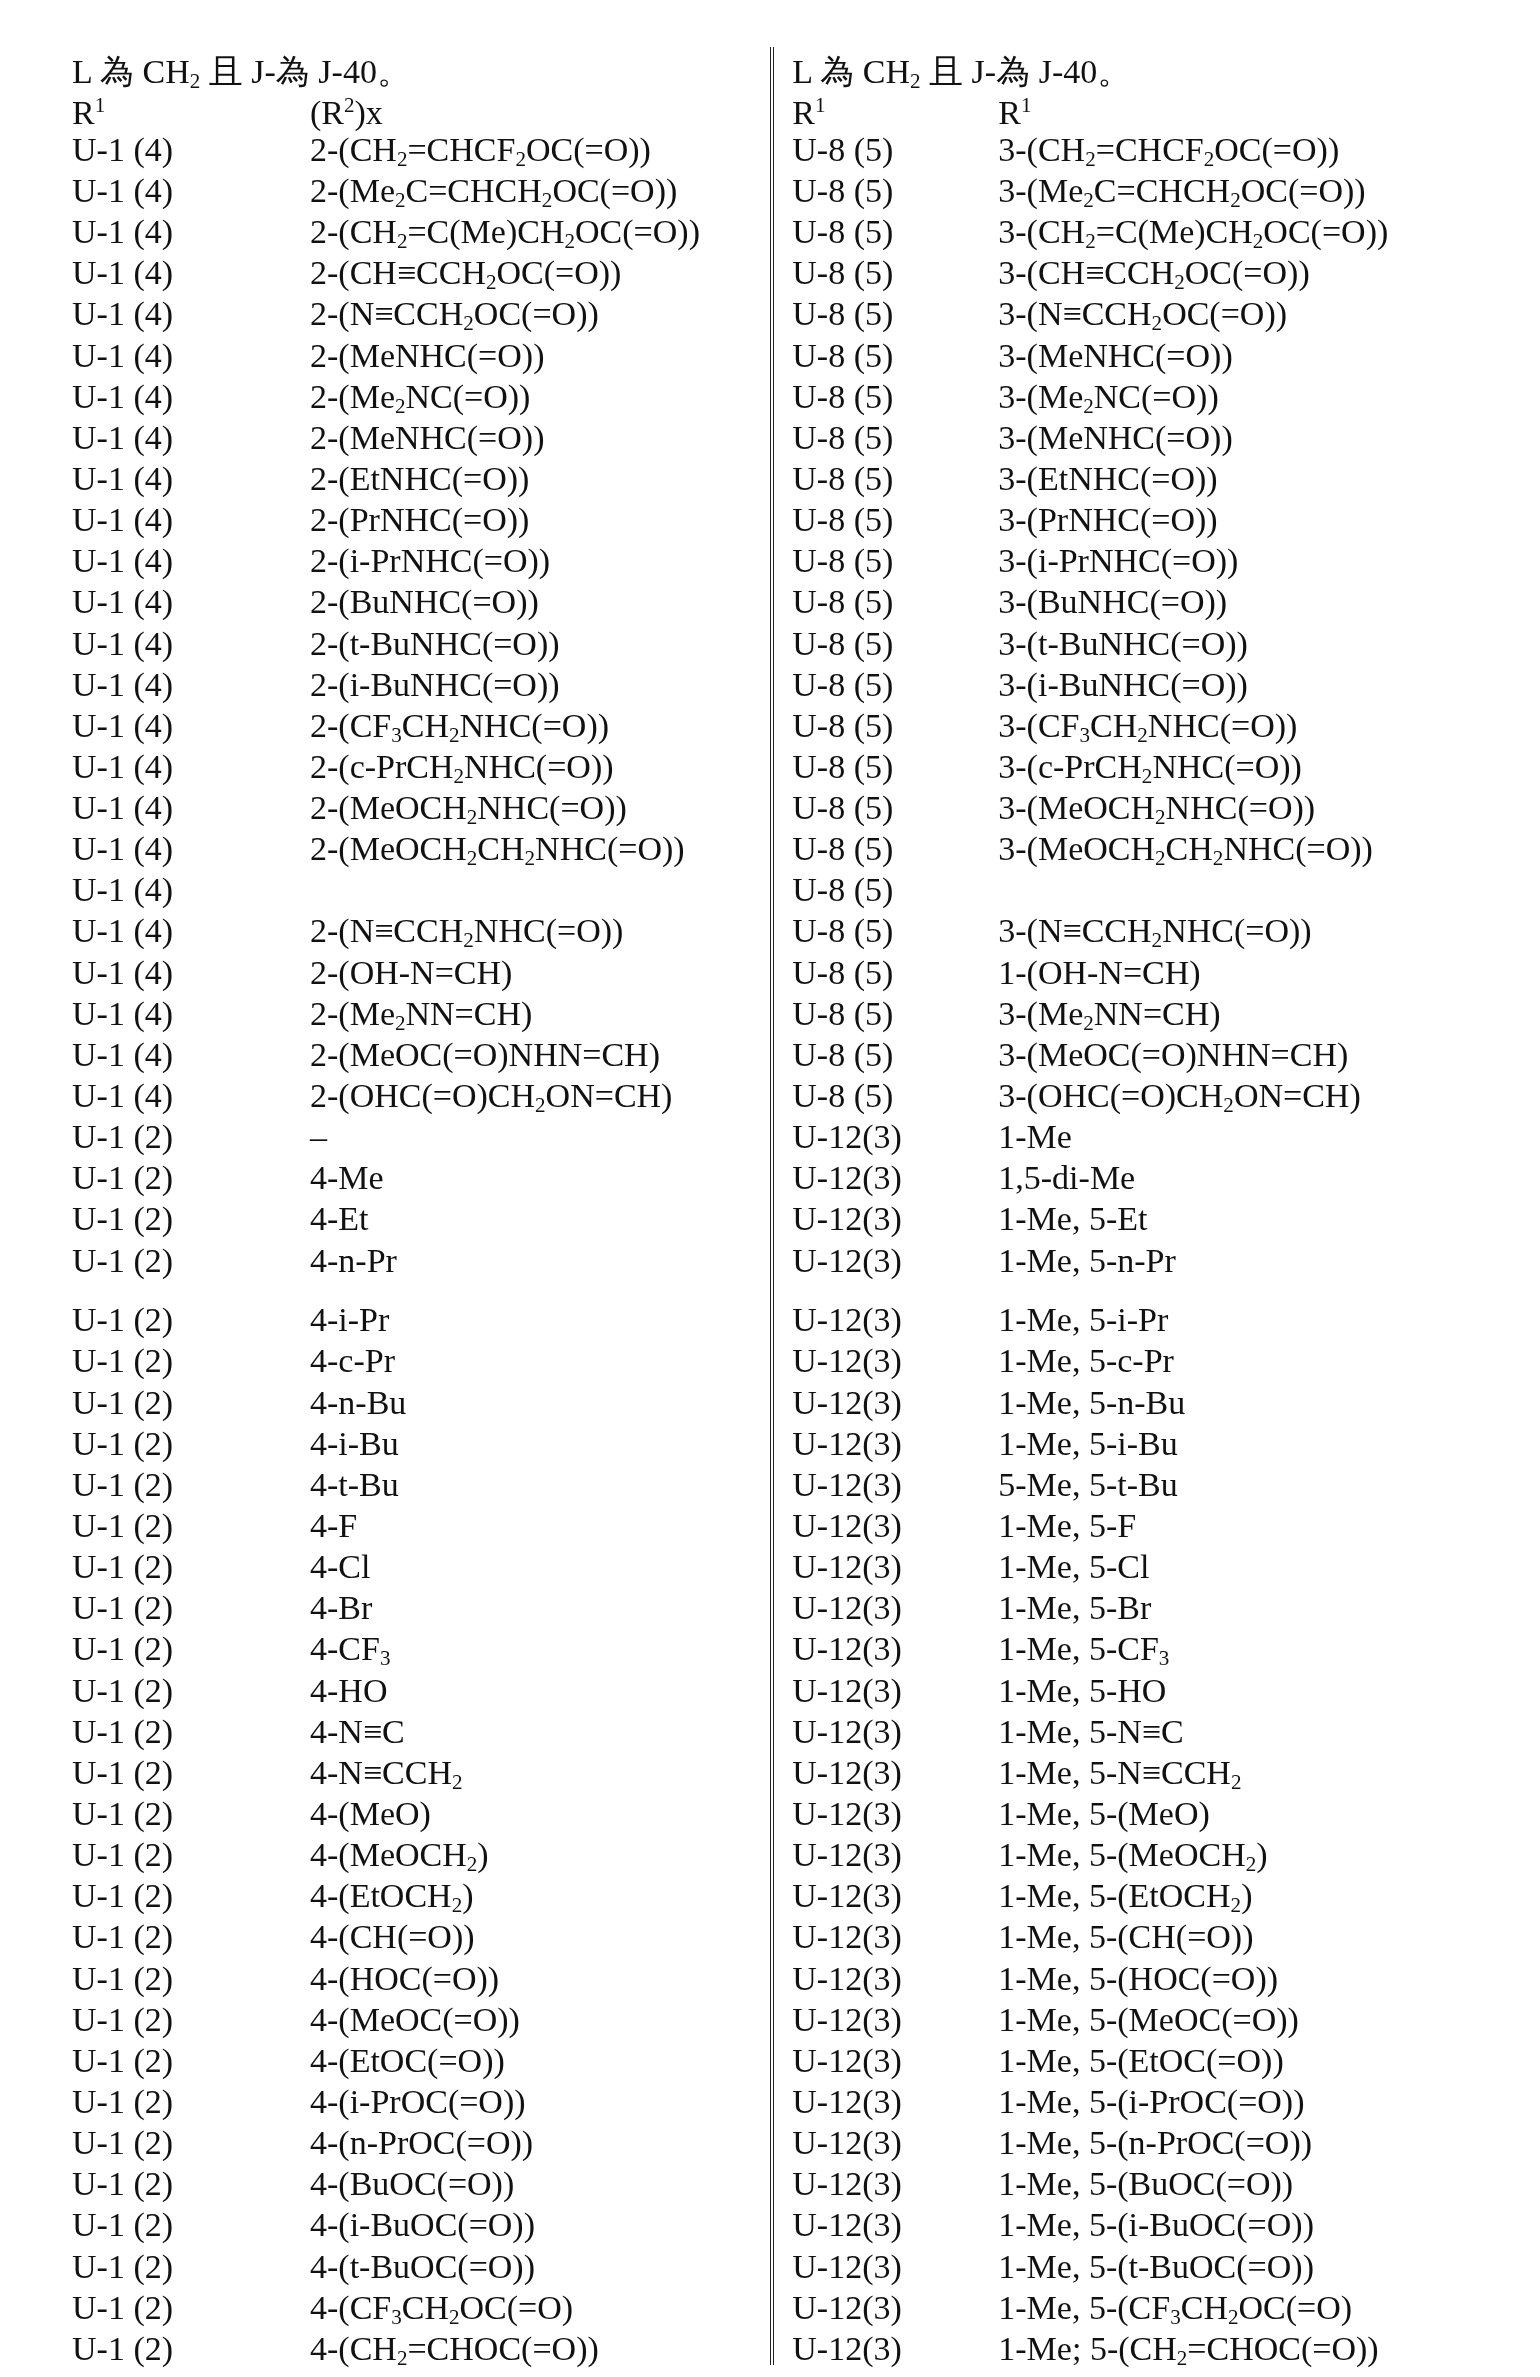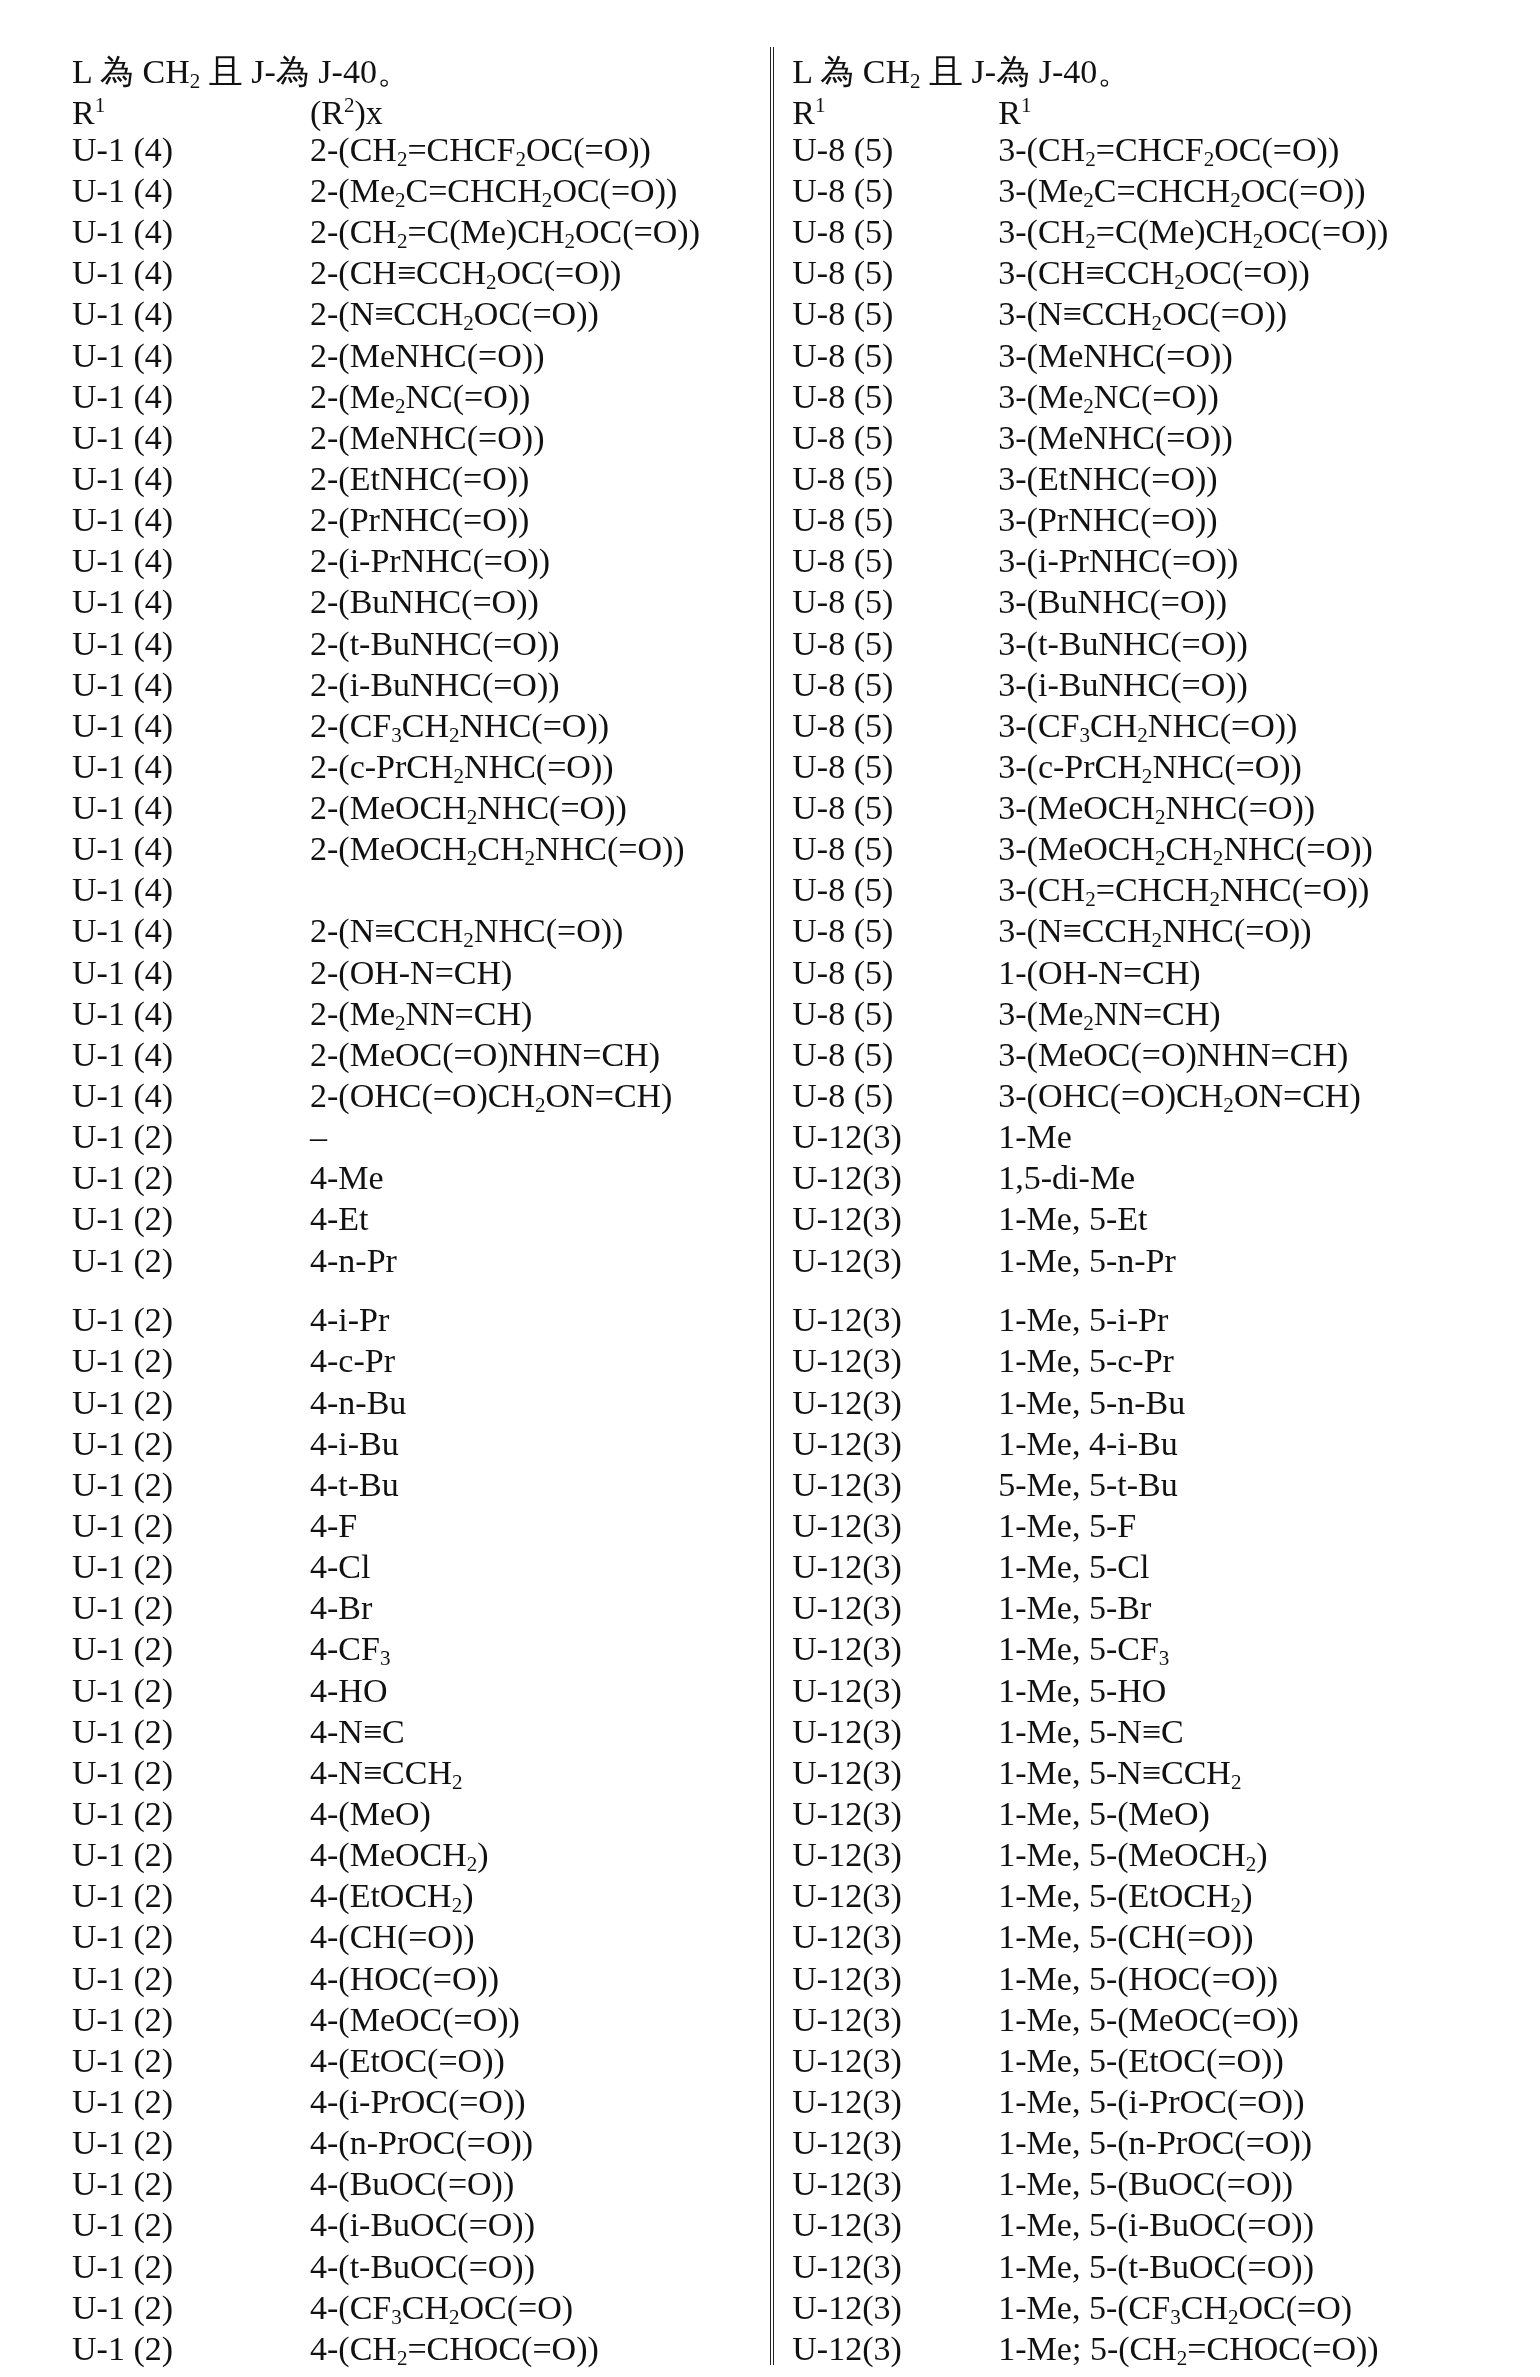--- a/index.html
+++ b/index.html
@@ -334,21 +334,20 @@
       <div class="row" style="top: 787px;">
         <span class="c1">U-8 (5)</span>
         <span class="c2">3-(MeOCH<sub>2</sub>NHC(=O))</span>
       </div>
       <div class="row" style="top: 828px;">
         <span class="c1">U-8 (5)</span>
         <span class="c2">3-(MeOCH<sub>2</sub>CH<sub>2</sub>NHC(=O))</span>
       </div>
       <div class="row" style="top: 869px;">
         <span class="c1">U-8 (5)</span>
-        <span class="c2">3-(CH<sub>2</sub>=CHCH<sub>2</sub>NHC(=O))</span>
       </div>
       <div class="row" style="top: 910px;">
         <span class="c1">U-8 (5)</span>
         <span class="c2">3-(N≡CCH<sub>2</sub>NHC(=O))</span>
       </div>
       <div class="row" style="top: 952px;">
         <span class="c1">U-8 (5)</span>
         <span class="c2">1-(OH-N=CH)</span>
       </div>
       <div class="row" style="top: 993px;">
@@ -386,21 +385,21 @@
       <div class="row" style="top: 1340px;">
         <span class="c1">U-12(3)</span>
         <span class="c2">1-Me, 5-c-Pr</span>
       </div>
       <div class="row" style="top: 1382px;">
         <span class="c1">U-12(3)</span>
         <span class="c2">1-Me, 5-n-Bu</span>
       </div>
       <div class="row" style="top: 1423px;">
         <span class="c1">U-12(3)</span>
-        <span class="c2">1-Me, 4-i-Bu</span>
+        <span class="c2">1-Me, 5-i-Bu</span>
       </div>
       <div class="row" style="top: 1464px;">
         <span class="c1">U-12(3)</span>
         <span class="c2">5-Me, 5-t-Bu</span>
       </div>
       <div class="row" style="top: 1505px;">
         <span class="c1">U-12(3)</span>
         <span class="c2">1-Me, 5-F</span>
       </div>
       <div class="row" style="top: 1546px;">

